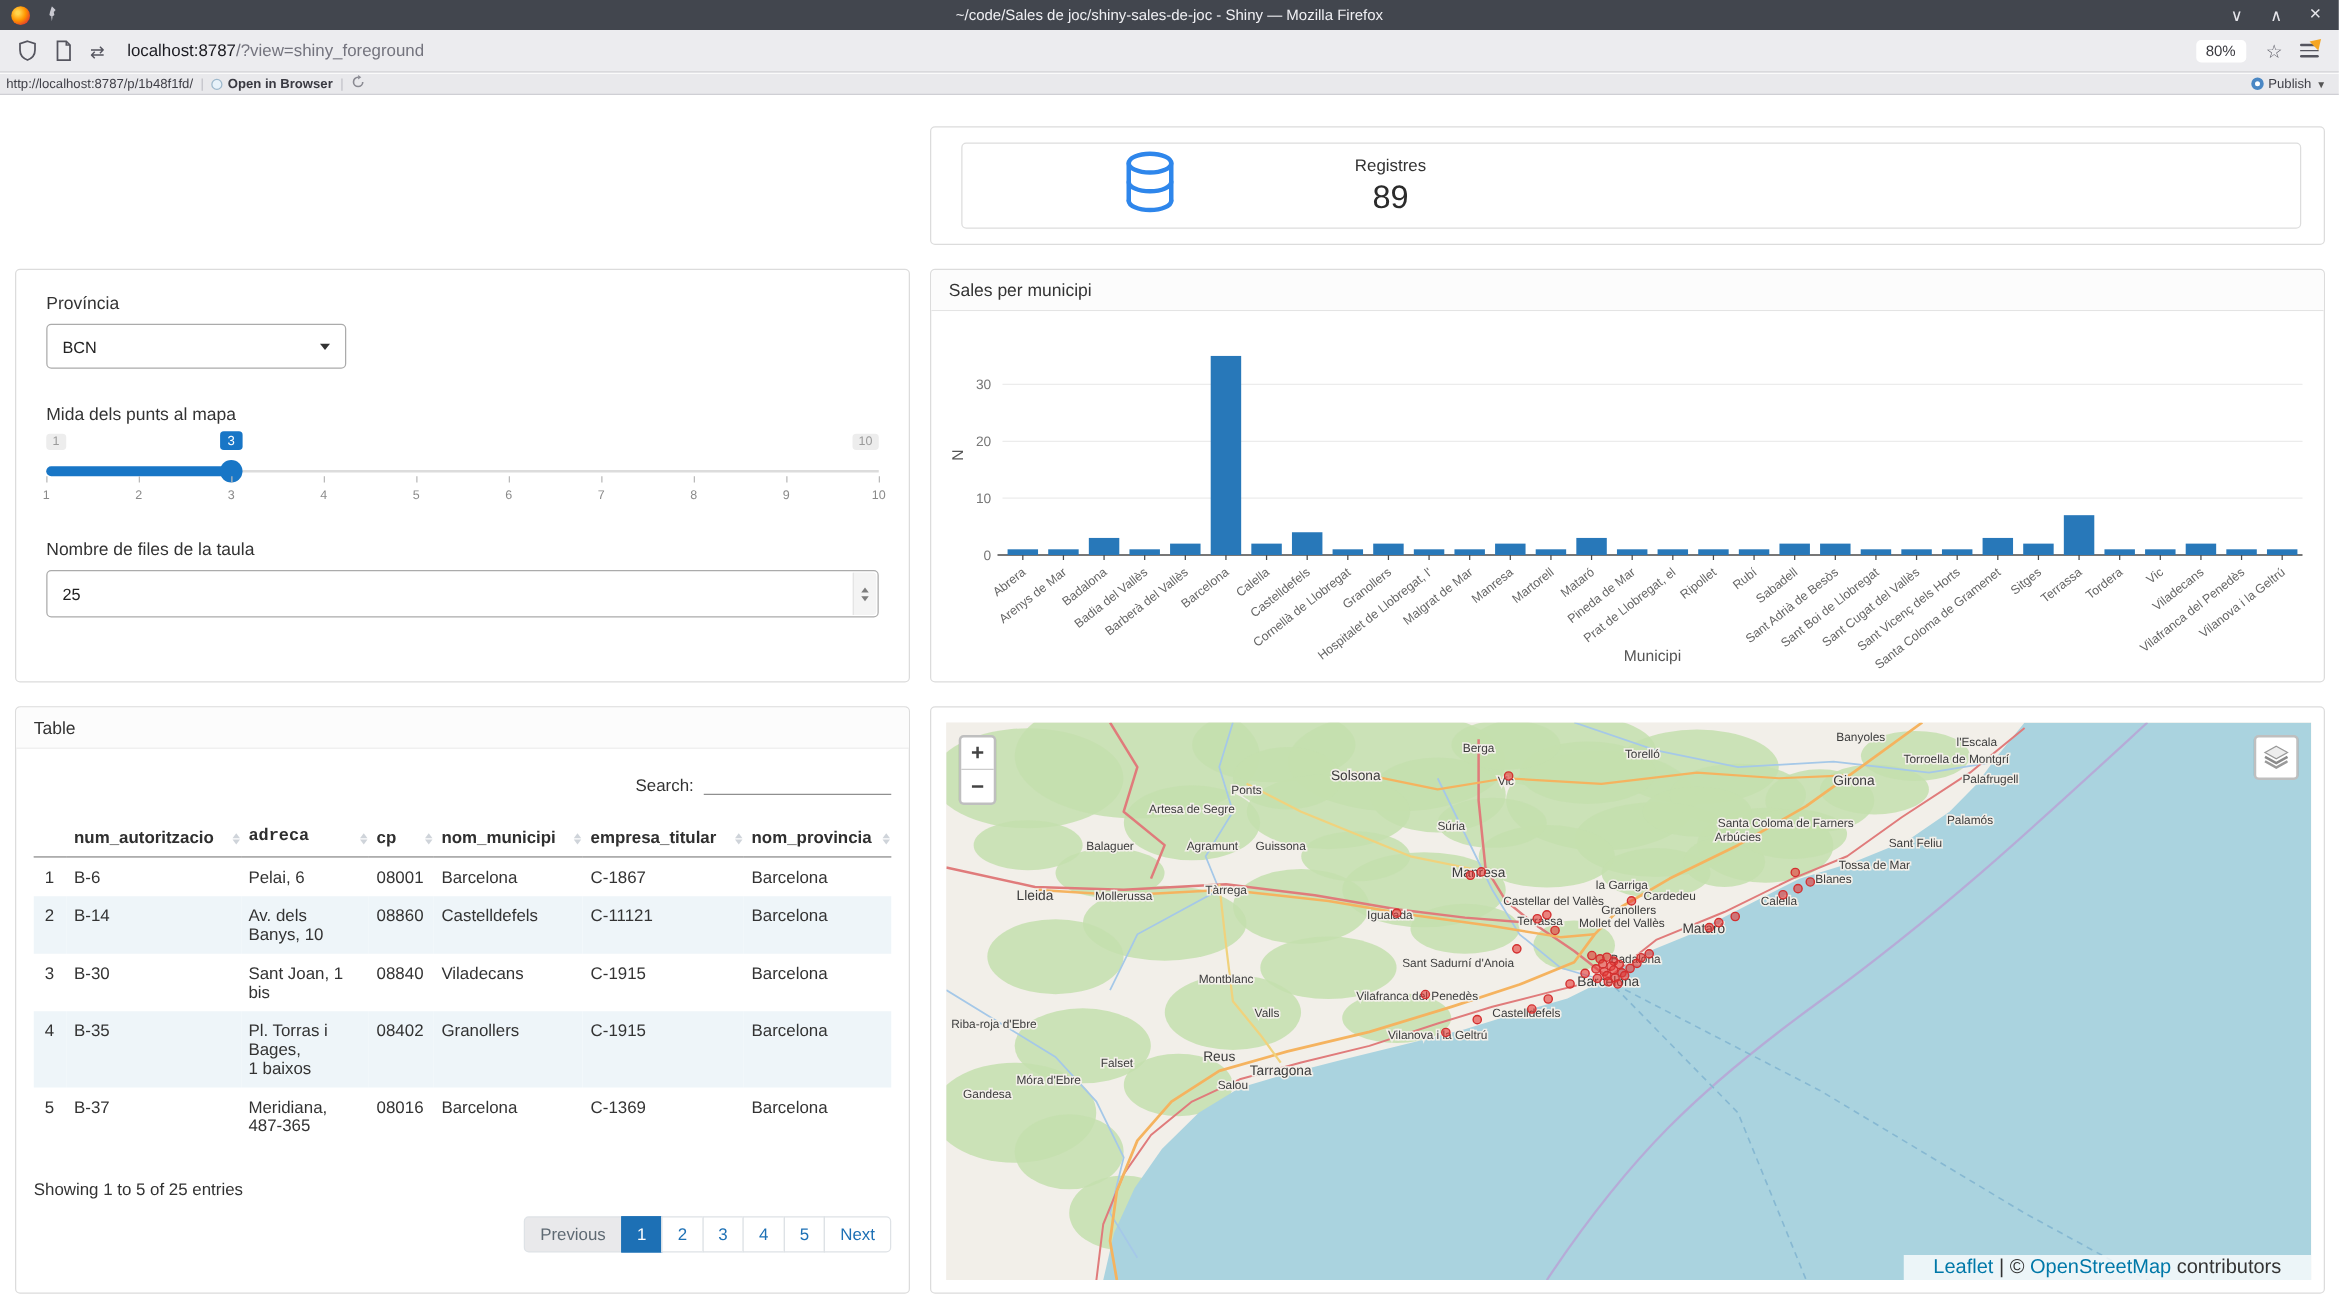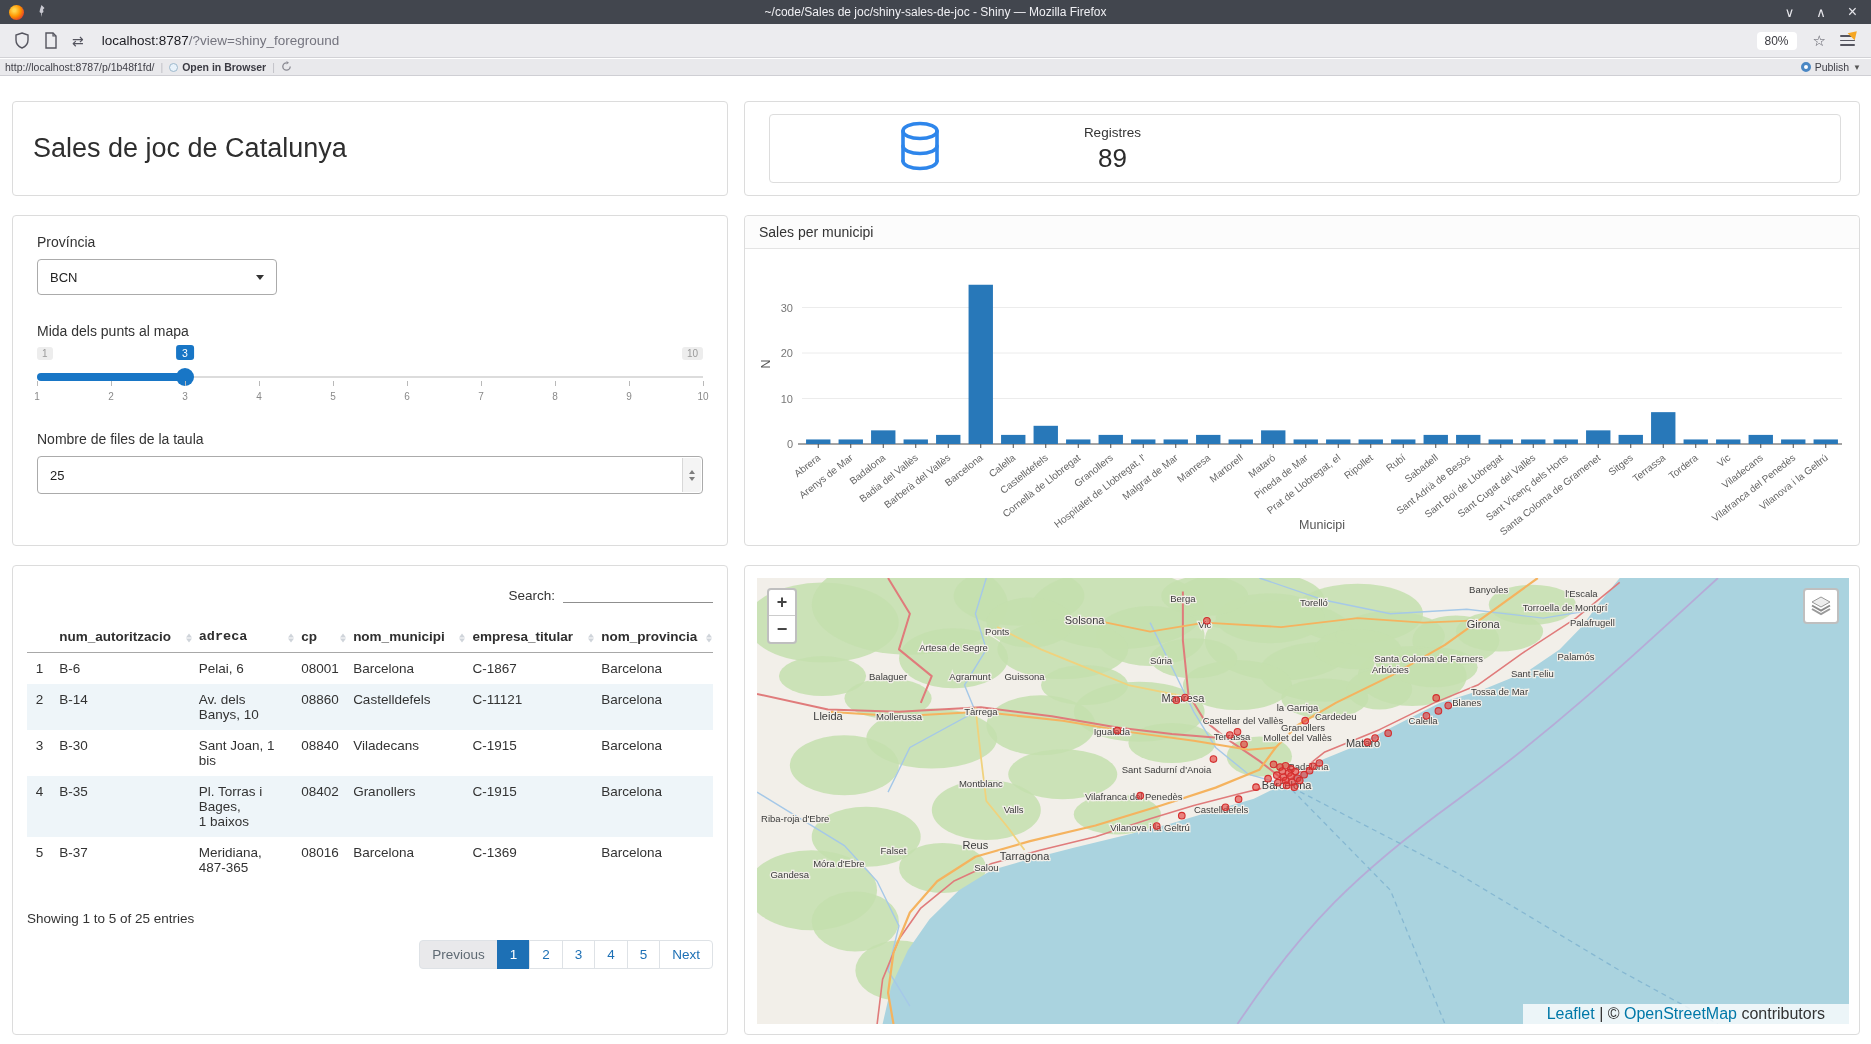--- a/index.html
+++ b/index.html
@@ -206,23 +206,20 @@
   </span>
   <span id="publish-wrap">
     <span id="publish-ico"></span>
     <span>Publish</span>
     <span id="publish-caret">▼</span>
   </span>
 </div>
 
 <div id="app">
 
-  <div class="card" id="card-title">
-    <div id="app-title">Sales de joc de Catalunya</div>
-  </div>
 
   <div class="card" id="card-value">
     <div id="value-inner">
       <div id="db-icon">
         <svg width="46" height="52" viewBox="0 0 46 52">
           <g fill="none" stroke="#2e86eb" stroke-width="3.6" stroke-linecap="round">
             <ellipse cx="23" cy="10" rx="17" ry="7.5"></ellipse>
             <path d="M6 10 V40 M40 10 V40"></path>
             <path d="M6 25 C6 29.1 13.6 32.5 23 32.5 C32.4 32.5 40 29.1 40 25"></path>
             <path d="M6 40 C6 44.1 13.6 47.5 23 47.5 C32.4 47.5 40 44.1 40 40"></path>
@@ -395,20 +392,21 @@
         <text x="1040.25" y="206" text-anchor="end" fill="#666" font-size="10px" transform="rotate(-38 1040.25 206)">Vilafranca del Penedès</text>
         <rect x="1057.5625" y="186.45" width="24.375" height="4.55" fill="#2878b9"></rect>
         <line x1="1069.75" y1="191" x2="1069.75" y2="195" stroke="#4a4a4a" stroke-width="1"></line>
         <text x="1072.75" y="206" text-anchor="end" fill="#666" font-size="10px" transform="rotate(-38 1072.75 206)">Vilanova i la Geltrú</text>
         <text x="14" y="111" text-anchor="middle" fill="#555" font-size="12.5px" transform="rotate(-90 14 111)">N</text>
         <text x="566" y="276" text-anchor="middle" fill="#555" font-size="12.5px">Municipi</text>
       </svg>
   </div>
 
   <div class="card" id="card-table">
+    <div class="card-header">Table</div>
     <div id="table-body">
       <div id="search-row">
         <span>Search:</span><input id="search-input" value="" style="">
       </div>
       <table id="dt">
         <thead>
             <tr id="dt-head-row">
               <th style="width: 30px;"></th>
               <th style="width: 150px;">num_autoritzacio<span class="sort-arrows">
                   <i class="up"></i>

